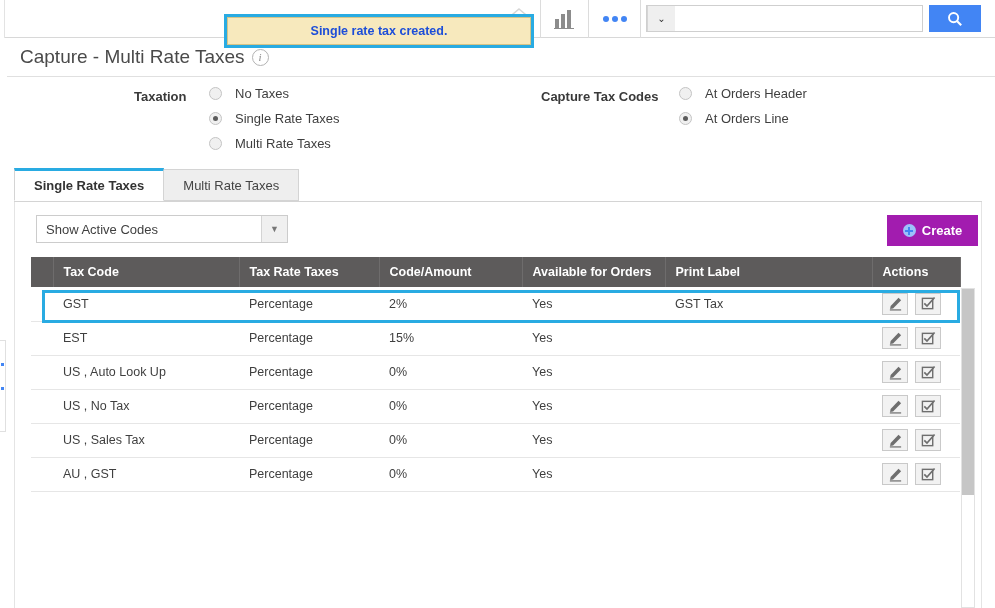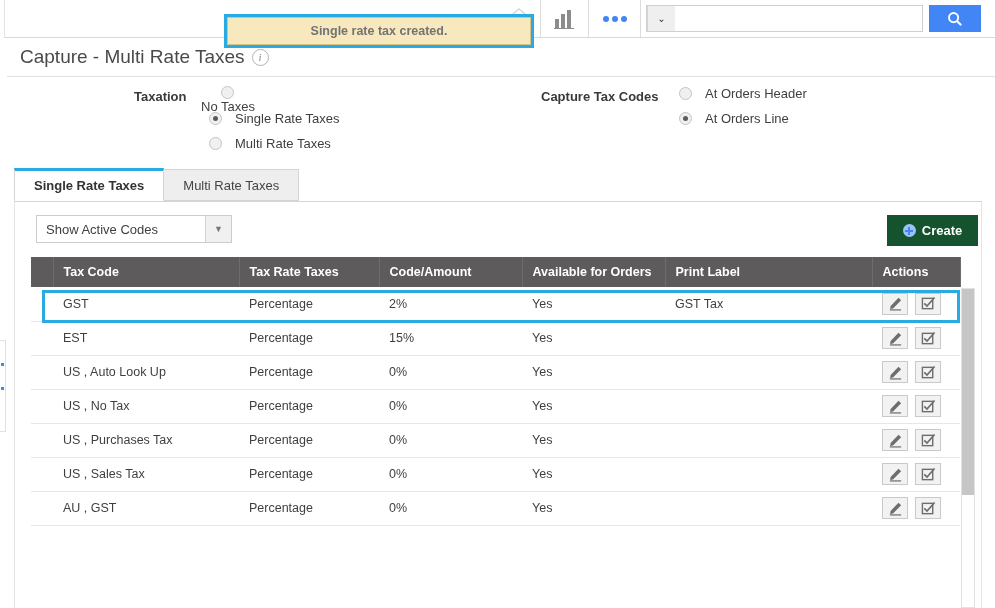--- a/index.html
+++ b/index.html
@@ -74,21 +74,21 @@
     border: 3px solid #29abe2;
     background: #f6e7b8;
     display: flex; align-items: center; justify-content: center;
     z-index: 40;
   }
   .toast-inner {
     width: 100%; height: 100%;
     border: 1px solid #d6c487;
     background: #f7e9bd;
     display: flex; align-items: center; justify-content: center;
-    font-size: 12.5px; font-weight: bold; color: #737373;
+    font-size: 12.5px; font-weight: bold; color: #1d4ed8;
   }
 
   
   .page-title-row {
     position: absolute; left: 0; top: 39px; width: 995px; height: 36px;
     display: flex; align-items: center;
   }
   .page-title {
     margin-left: 20px;
     font-size: 19px; color: #4a4a4a; font-weight: normal;
@@ -150,36 +150,36 @@
   .content-panel {
     position: absolute; left: 14px; top: 202px;
     width: 968px; height: 406px;
     background: #ffffff;
     border-left: 1px solid #e4e4e4; border-right: 1px solid #e4e4e4;
   }
 
   
   .select-wrap {
     position: absolute; left: 36px; top: 215px;
-    width: 196px; height: 28px;
+    width: 252px; height: 28px;
     border: 1px solid #cccccc; background: #fff; display: flex;
   }
   .select-value {
     flex: 1; display: flex; align-items: center; padding-left: 9px;
     font-size: 13px; color: #3f3f3f;
   }
   .select-caret {
     width: 26px; border-left: 1px solid #d4d4d4; background: #f0f0f0;
     display: flex; align-items: center; justify-content: center;
     font-size: 9px; color: #777;
   }
   .create-btn {
     position: absolute; left: 887px; top: 215px;
     width: 91px; height: 31px;
-    background: #14532d; border: 0; cursor: pointer;
+    background: #a21caf; border: 0; cursor: pointer;
     color: #fff; font-size: 13px; font-weight: bold;
     font-family: "Liberation Sans", sans-serif;
     display: flex; align-items: center; justify-content: center; gap: 6px;
   }
   .plus-circle {
     width: 13px; height: 13px; border-radius: 50%;
     background: #9dc1fa; position: relative; flex: 0 0 auto;
   }
   .plus-circle::before, .plus-circle::after {
     content: ""; position: absolute; background: #4285f4;
@@ -300,21 +300,21 @@
   <h1 class="page-title">
     <span>Capture - Multi Rate Taxes</span><span class="info-badge">i</span>
   </h1>
 </div>
 <div class="hrule"></div>
 
 <div class="radio-area">
 
   <div class="rgroup-label" style="left:134px; top:5px;">Taxation</div>
 
-  <div class="ritem" style="left:188px; top:2px;flex-direction:column;">
+  <div class="ritem" style="left:196px; top:2px;">
     <span class="radio"></span>
     <span>No Taxes</span>
   </div>
   <div class="ritem" style="left:196px; top:27px;">
     <span class="radio checked"></span>
     <span>Single Rate Taxes</span>
   </div>
   <div class="ritem" style="left:196px; top:52px;">
     <span class="radio"></span>
     <span>Multi Rate Taxes</span>
@@ -454,44 +454,20 @@
                 <svg width="15" height="15" viewBox="0 0 16 16">
                   <rect x="1.5" y="2.5" width="11" height="11" fill="none" stroke="#6e6e6e" stroke-width="1.5"></rect>
                   <path d="M3.5 7.8 L6.4 10.8 L14.5 1.6" fill="none" stroke="#6e6e6e" stroke-width="1.8"></path>
                 </svg>
               </span>
             </div>
           </td>
         </tr>
         <tr>
           <td class="c0"></td>
-          <td>US , Purchases Tax</td>
-          <td>Percentage</td>
-          <td>0%</td>
-          <td>Yes</td>
-          <td></td>
-          <td>
-            <div class="act-cell">
-              <span class="act-btn">
-                <svg width="15" height="15" viewBox="0 0 16 16">
-                  <path d="M11.2 1.8 L14 4.6 L5.4 13.2 L2.2 13.8 L2.8 10.6 Z" fill="#6e6e6e"></path>
-                  <rect x="2" y="14.2" width="12" height="1.3" fill="#6e6e6e"></rect>
-                </svg>
-              </span>
-              <span class="act-btn">
-                <svg width="15" height="15" viewBox="0 0 16 16">
-                  <rect x="1.5" y="2.5" width="11" height="11" fill="none" stroke="#6e6e6e" stroke-width="1.5"></rect>
-                  <path d="M3.5 7.8 L6.4 10.8 L14.5 1.6" fill="none" stroke="#6e6e6e" stroke-width="1.8"></path>
-                </svg>
-              </span>
-            </div>
-          </td>
-        </tr>
-        <tr>
-          <td class="c0"></td>
           <td>US , Sales Tax</td>
           <td>Percentage</td>
           <td>0%</td>
           <td>Yes</td>
           <td></td>
           <td>
             <div class="act-cell">
               <span class="act-btn">
                 <svg width="15" height="15" viewBox="0 0 16 16">
                   <path d="M11.2 1.8 L14 4.6 L5.4 13.2 L2.2 13.8 L2.8 10.6 Z" fill="#6e6e6e"></path>

